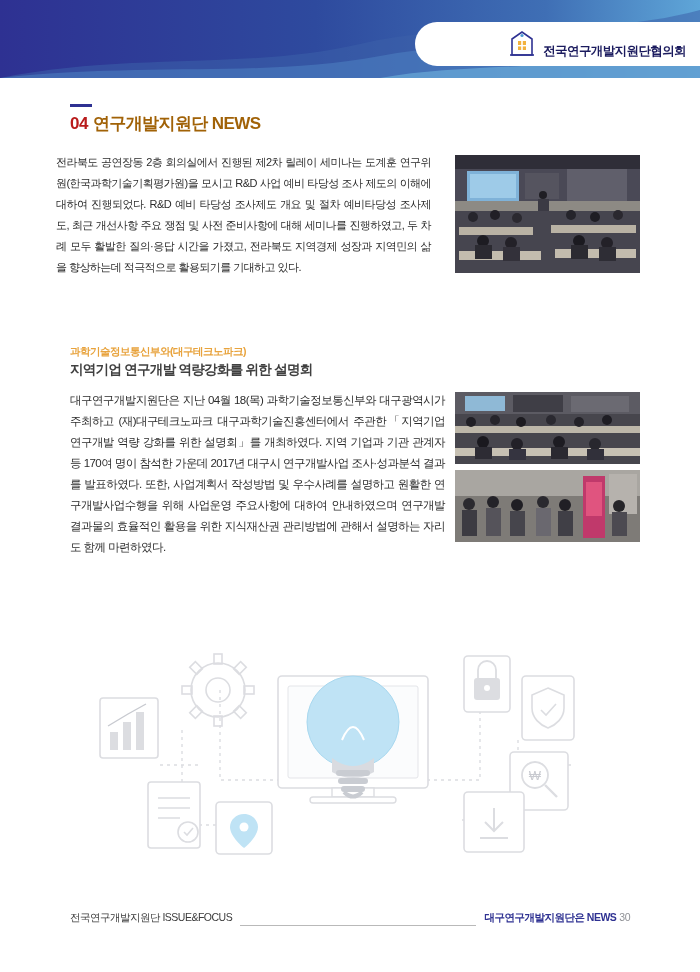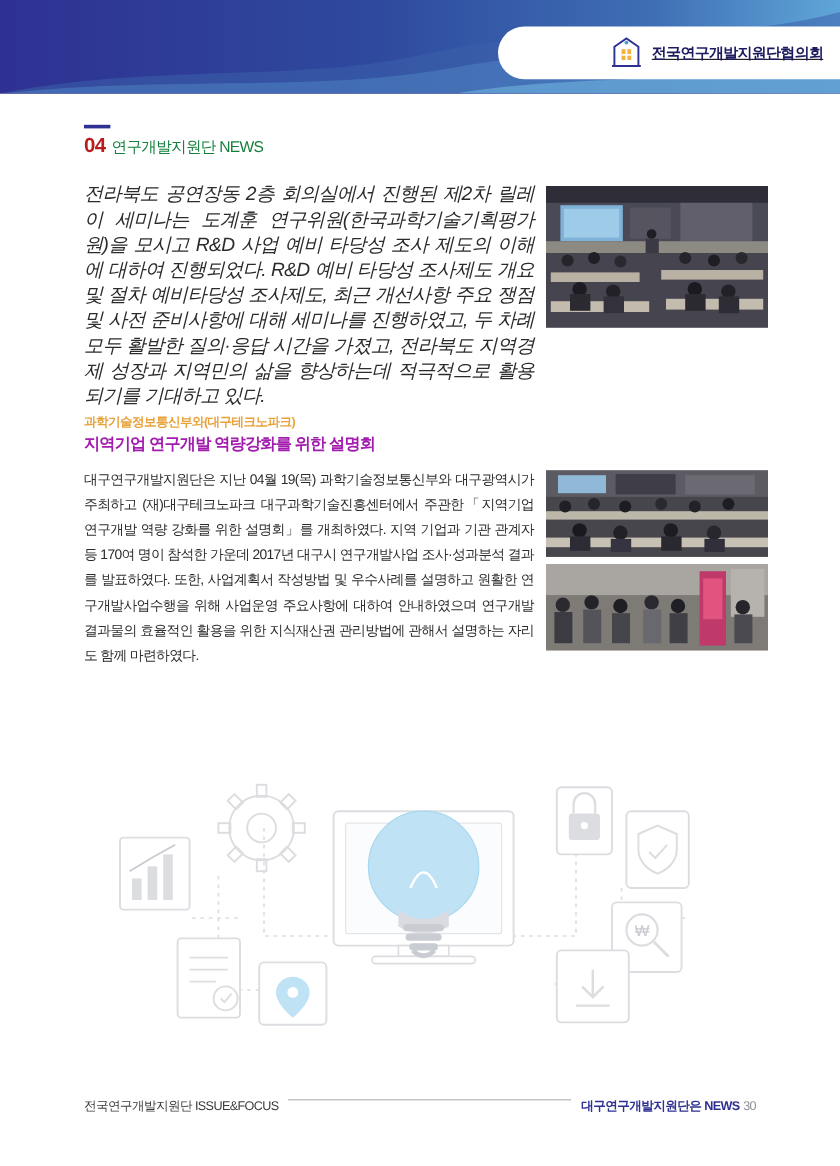--- a/index.html
+++ b/index.html
@@ -39,23 +39,22 @@
     width: 285px;
     background: #ffffff;
     border-radius: 22px 0 0 22px;
     box-shadow: 0 0 0 0 rgba(0,0,0,0);
   }
   .header-logo-wrap {
     position: absolute;
     top: 28px;
     right: 14px;
     display: flex;
-    align-items: center;
+    align-items: flex-end;
     gap: 6px;
-    text-decoration: underline;
   }
   .logo-mark {
     width: 30px; height: 32px;
     position: relative;
   }
   .logo-text {
     font-size: 12.5px;
     font-weight: bold;
     color: #1b1b5e;
     letter-spacing: -0.6px;
@@ -80,38 +79,37 @@
     align-items: baseline;
     gap: 5px;
   }
   .sec-num {
     font-size: 17px;
     font-weight: bold;
     color: #b91c1c;
     letter-spacing: -0.5px;
   }
   .sec-title {
-    font-size: 13px;
-    font-weight: normal;
-    color: #15803d;
+    font-size: 17px;
+    font-weight: bold;
+    color: #a16207;
     letter-spacing: -0.6px;
   }
 
   
   .article1 {
     position: absolute;
-    left: 70px;
+    left: 56px;
     top: 152px;
     width: 375px;
-    font-size: 16px;
+    font-size: 11px;
     line-height: 21px;
     letter-spacing: -0.55px;
     color: #2b2b2b;
     text-align: justify;
-    font-style: italic;
   }
   .photo1 {
     position: absolute;
     left: 455px;
     top: 155px;
     width: 185px;
     height: 118px;
     overflow: hidden;
     background: #2b2a33;
   }
@@ -125,21 +123,21 @@
     font-weight: bold;
     color: #e8a33d;
     letter-spacing: -0.5px;
   }
   .art2-title {
     position: absolute;
     left: 70px;
     top: 361px;
     font-size: 13.5px;
     font-weight: bold;
-    color: #a21caf;
+    color: #404040;
     letter-spacing: -0.7px;
   }
   .article2 {
     position: absolute;
     left: 70px;
     top: 390px;
     width: 375px;
     font-size: 11.5px;
     line-height: 21px;
     letter-spacing: -0.55px;
@@ -175,25 +173,24 @@
   }
 
   
   .footer {
     position: absolute;
     left: 70px;
     top: 905px;
     width: 560px;
     height: 20px;
     display: flex;
-    align-items: flex-start;
+    align-items: flex-end;
     justify-content: space-between;
     font-size: 10.5px;
     letter-spacing: -0.5px;
-    margin-top: 10px;
   }
   .footer-left {
     color: #3a3a3a;
     white-space: nowrap;
   }
   .footer-rule {
     flex: 1;
     height: 1px;
     background: #b9b9b9;
     margin: 0 8px;
@@ -278,21 +275,21 @@
     <rect x="48" y="92" width="17" height="14" fill="#33313a"></rect>
     <rect x="116" y="90" width="17" height="14" fill="#2b2a31"></rect>
     <rect x="144" y="92" width="17" height="14" fill="#2e2d35"></rect>
     <circle cx="88" cy="40" r="4" fill="#1f1e24"></circle>
     <rect x="83" y="44" width="11" height="12" fill="#3b3a44"></rect>
   </svg>
 </div>
 
 <div class="art2-kicker">과학기술정보통신부와(대구테크노파크)</div>
 <div class="art2-title">지역기업 연구개발 역량강화를 위한 설명회</div>
-<div class="article2">대구연구개발지원단은 지난 04월 19(목) 과학기술정보통신부와 대구광역시가 주최하고 (재)대구테크노파크 대구과학기술진흥센터에서 주관한「지역기업 연구개발 역량 강화를 위한 설명회」를 개최하였다. 지역 기업과 기관 관계자 등 170여 명이 참석한 가운데 2017년 대구시 연구개발사업 조사·성과분석 결과를 발표하였다. 또한, 사업계획서 작성방법 및 우수사례를 설명하고 원활한 연구개발사업수행을 위해 사업운영 주요사항에 대하여 안내하였으며 연구개발 결과물의 효율적인 활용을 위한 지식재산권 관리방법에 관해서 설명하는 자리도 함께 마련하였다.</div>
+<div class="article2">대구연구개발지원단은 지난 04월 18(목) 과학기술정보통신부와 대구광역시가 주최하고 (재)대구테크노파크 대구과학기술진흥센터에서 주관한「지역기업 연구개발 역량 강화를 위한 설명회」를 개최하였다. 지역 기업과 기관 관계자 등 170여 명이 참석한 가운데 2017년 대구시 연구개발사업 조사·성과분석 결과를 발표하였다. 또한, 사업계획서 작성방법 및 우수사례를 설명하고 원활한 연구개발사업수행을 위해 사업운영 주요사항에 대하여 안내하였으며 연구개발 결과물의 효율적인 활용을 위한 지식재산권 관리방법에 관해서 설명하는 자리도 함께 마련하였다.</div>
 
 <div class="photo2">
   <svg width="185" height="72" viewBox="0 0 185 72">
     <rect width="185" height="72" fill="#47464d"></rect>
     <rect x="0" y="0" width="185" height="22" fill="#5c5b63"></rect>
     <rect x="10" y="4" width="40" height="15" fill="#8fb9d6"></rect>
     <rect x="58" y="3" width="50" height="17" fill="#3f3e46"></rect>
     <rect x="116" y="4" width="58" height="16" fill="#6b6a72"></rect>
     <rect x="0" y="34" width="185" height="7" fill="#bdb7a9"></rect>
     <rect x="0" y="56" width="185" height="8" fill="#c7c1b3"></rect>

